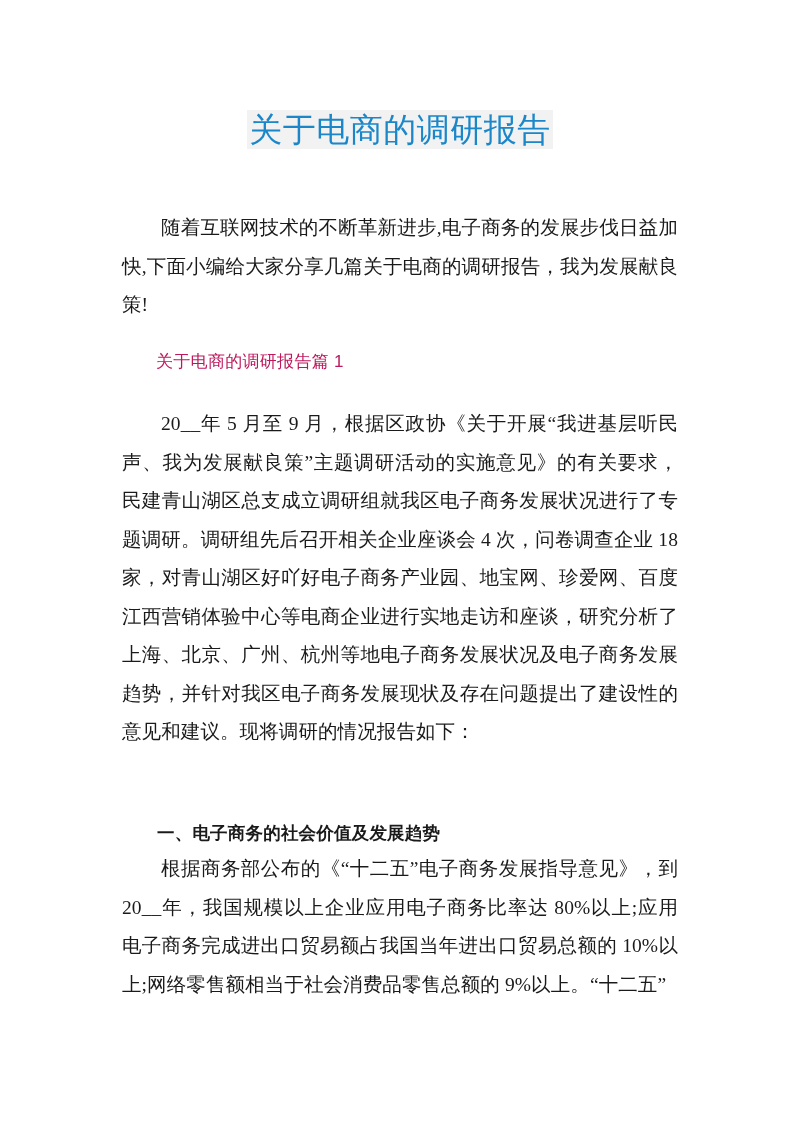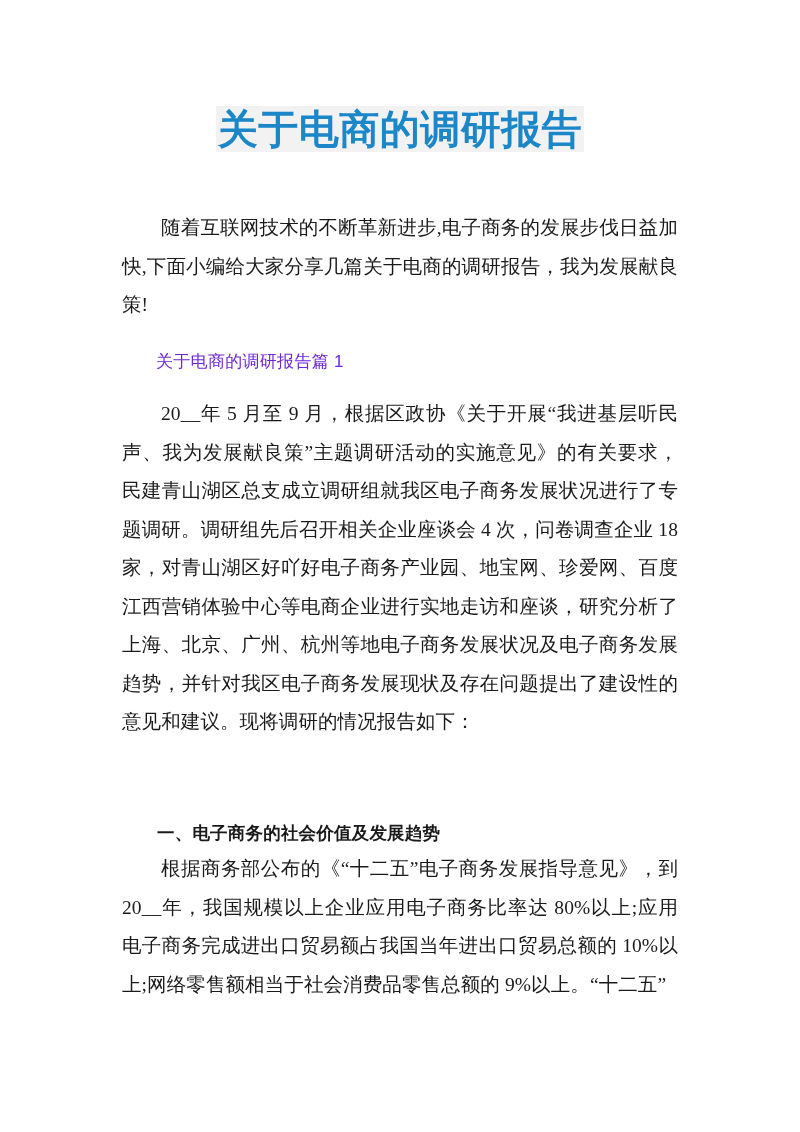--- a/index.html
+++ b/index.html
@@ -29,22 +29,22 @@
     top: 0;
     width: 556px;
   }
 
   
   .doc-title {
     margin: 0;
     padding: 0;
     text-align: center;
     font-family: "Liberation Sans", "DejaVu Sans", sans-serif;
-    font-weight: bold;
-    font-size: 40px;
+    font-weight: normal;
+    font-size: 33px;
     line-height: 47px;
     letter-spacing: 0.5px;
     color: #1b87c9;
     position: absolute;
     left: 0;
     top: 106px;
     width: 556px;
   }
   .doc-title .hl {
     background: #f2f2f2;
@@ -64,38 +64,38 @@
     text-indent: 2em;
   }
 
   
   .sub-head {
     margin: 0;
     font-family: "Liberation Sans", "DejaVu Sans", sans-serif;
     font-size: 17px;
     line-height: 38.5px;
     font-weight: normal;
-    color: #6d28d9;
+    color: #be185d;
     text-indent: 2em;
     letter-spacing: 0.3px;
   }
 
   
   .section-head {
     margin: 0;
     font-size: 17.5px;
     line-height: 38.5px;
     text-indent: 2em;
     letter-spacing: 0.2px;
   }
 
   
   #intro-para      { position: absolute; left: 0; top: 209px;  width: 556px; }
   #sub-head-1      { position: absolute; left: 0; top: 343px;  width: 556px; }
-  #body-para-1     { position: absolute; left: 0; top: 395px;  width: 556px; }
+  #body-para-1     { position: absolute; left: 0; top: 405px;  width: 556px; }
   #section-head-1  { position: absolute; left: 0; top: 814px;  width: 556px; }
   #body-para-2     { position: absolute; left: 0; top: 850px;  width: 556px; }
 </style>
 </head>
 <body>
 
 <div class="page">
   <div class="content">
 
     <h1 class="doc-title"><span class="hl"><span>关于电商的调研报告</span></span></h1>

